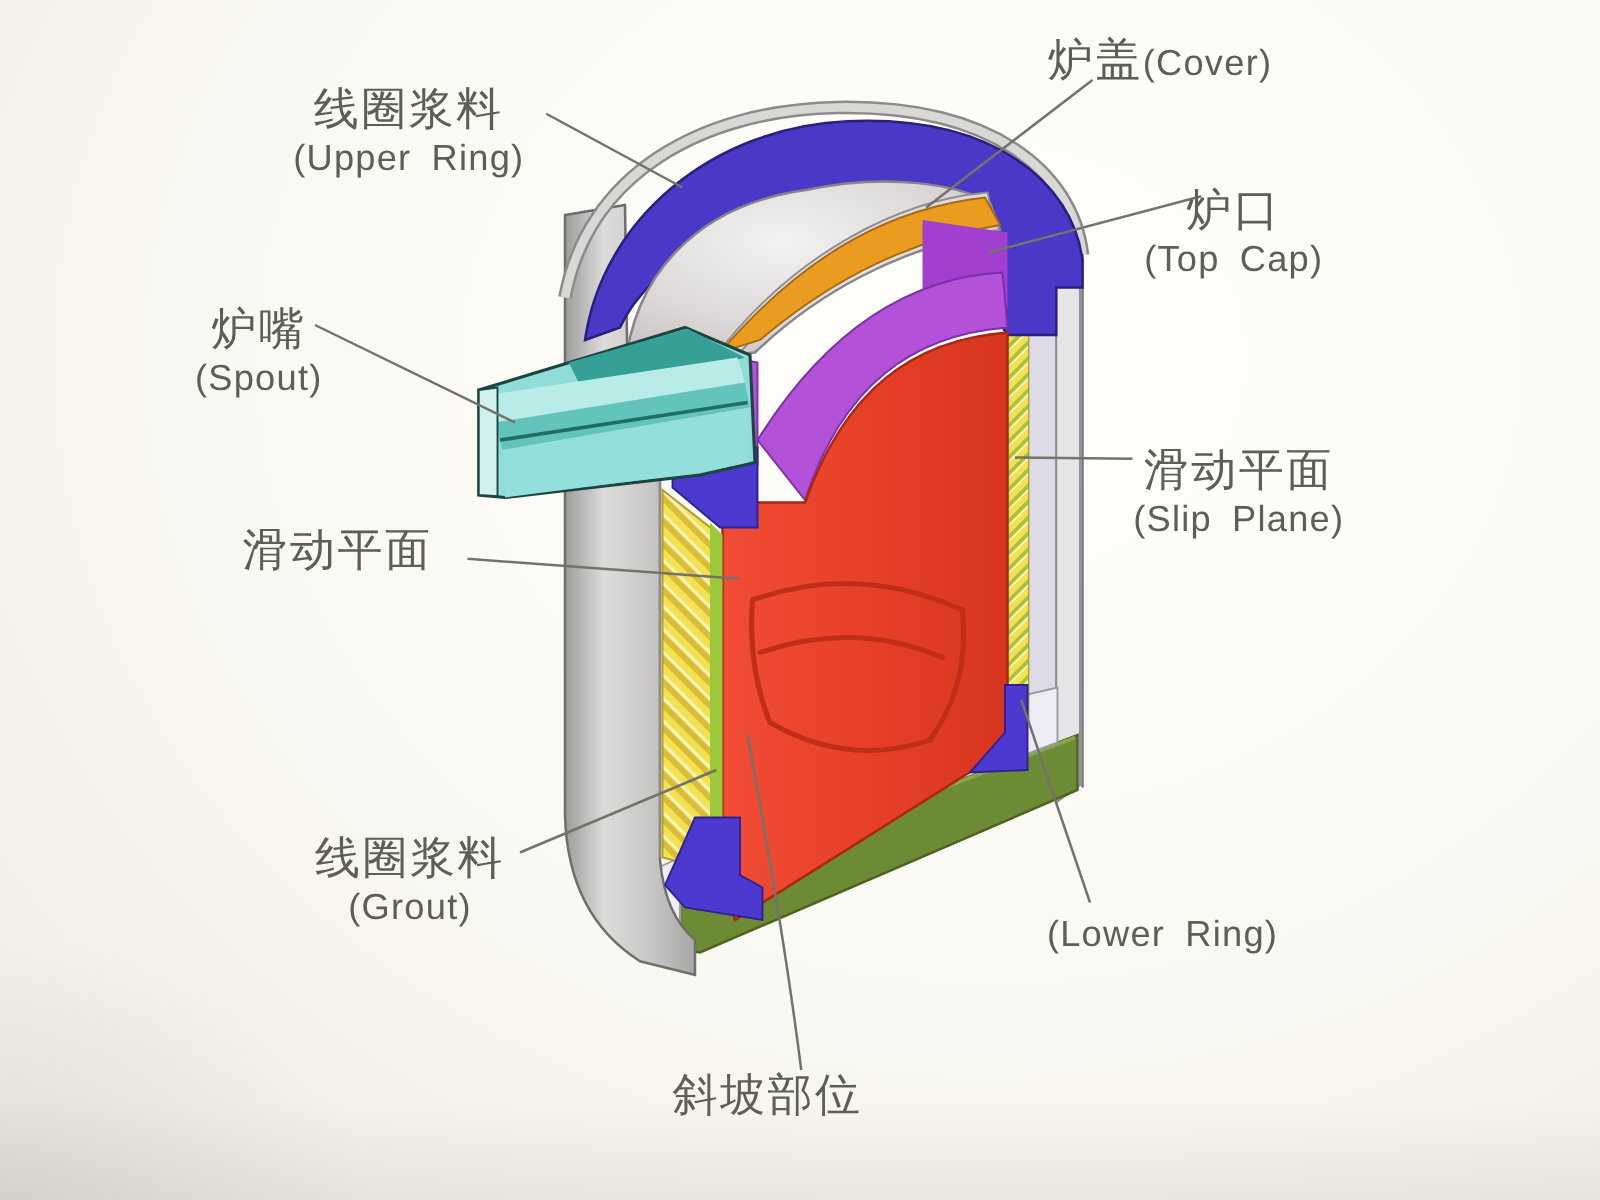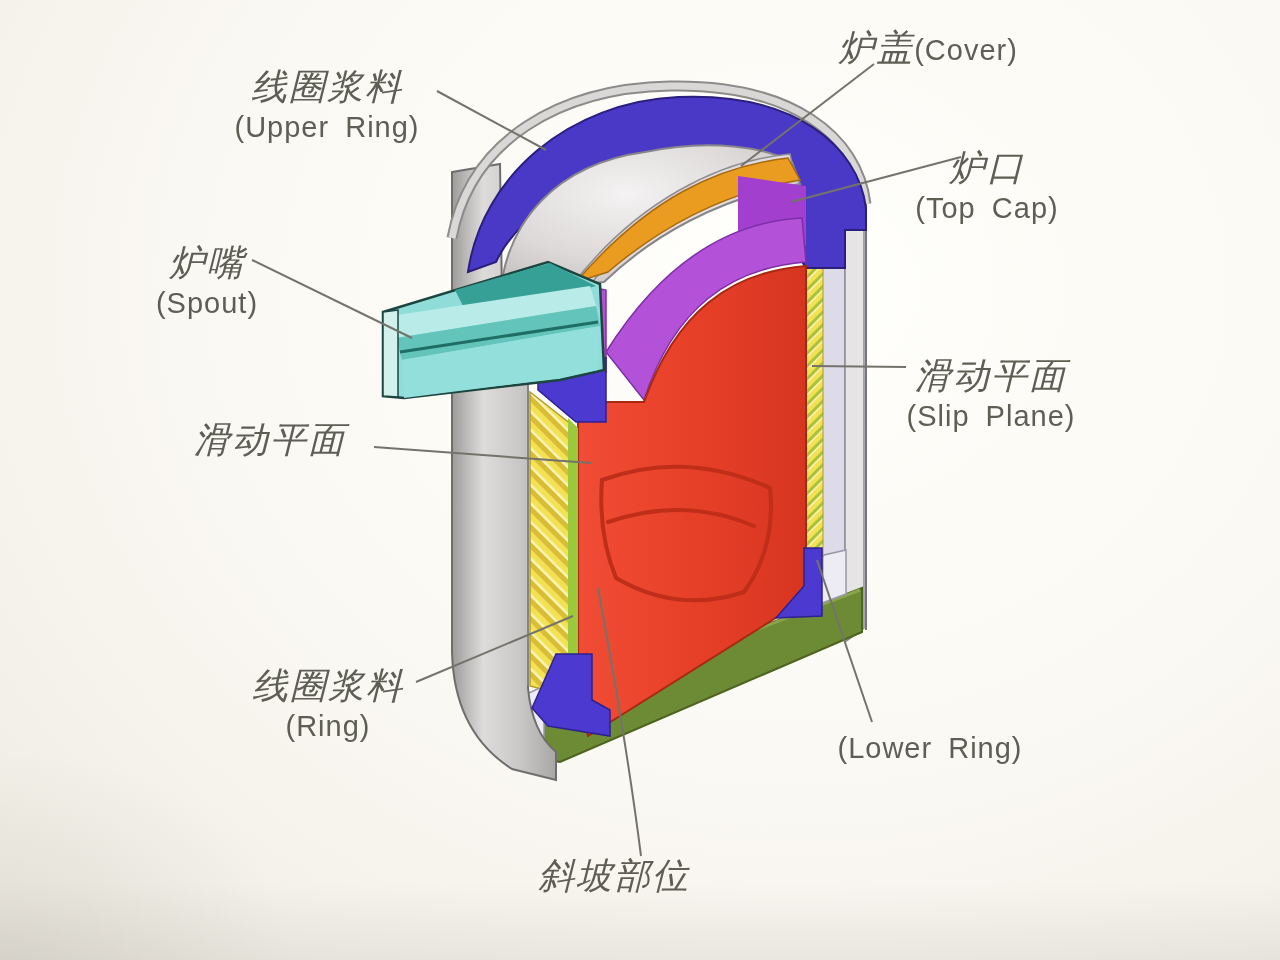--- a/index.html
+++ b/index.html
@@ -17,21 +17,21 @@
   }
   svg#diagram{position:absolute;left:0;top:0;}
   .label{
     position:absolute;
     transform:translateX(-50%);
     text-align:center;
     color:#5e5e54;
     line-height:1.12;
     white-space:nowrap;
   }
-  .cn{font-size:36px;letter-spacing:2px;display:block;font-style:italic;}
+  .cn{font-size:36px;letter-spacing:2px;display:block;}
   .en{font-size:29px;letter-spacing:1px;word-spacing:7px;display:block;margin-top:4px;}
   .inline .cn,.inline .en{display:inline;margin:0;}
 </style>
 </head>
 <body>
 
 <div class="vignette"></div>
 
 <svg id="diagram" width="1280" height="960" viewBox="0 0 1280 960">
   <defs>
@@ -161,21 +161,21 @@
   <span class="cn">滑动平面</span>
   <span class="en">(Slip Plane)</span>
 </div>
 
 <div class="label" style="left:270px;top:420px">
   <span class="cn">滑动平面</span>
 </div>
 
 <div class="label" style="left:328px;top:666px">
   <span class="cn">线圈浆料</span>
-  <span class="en">(Ring)</span>
+  <span class="en">(Grout)</span>
 </div>
 
 <div class="label" style="left:930px;top:728px">
   <span class="en">(Lower Ring)</span>
 </div>
 
 <div class="label" style="left:614px;top:856px">
   <span class="cn">斜坡部位</span>
 </div>
 

